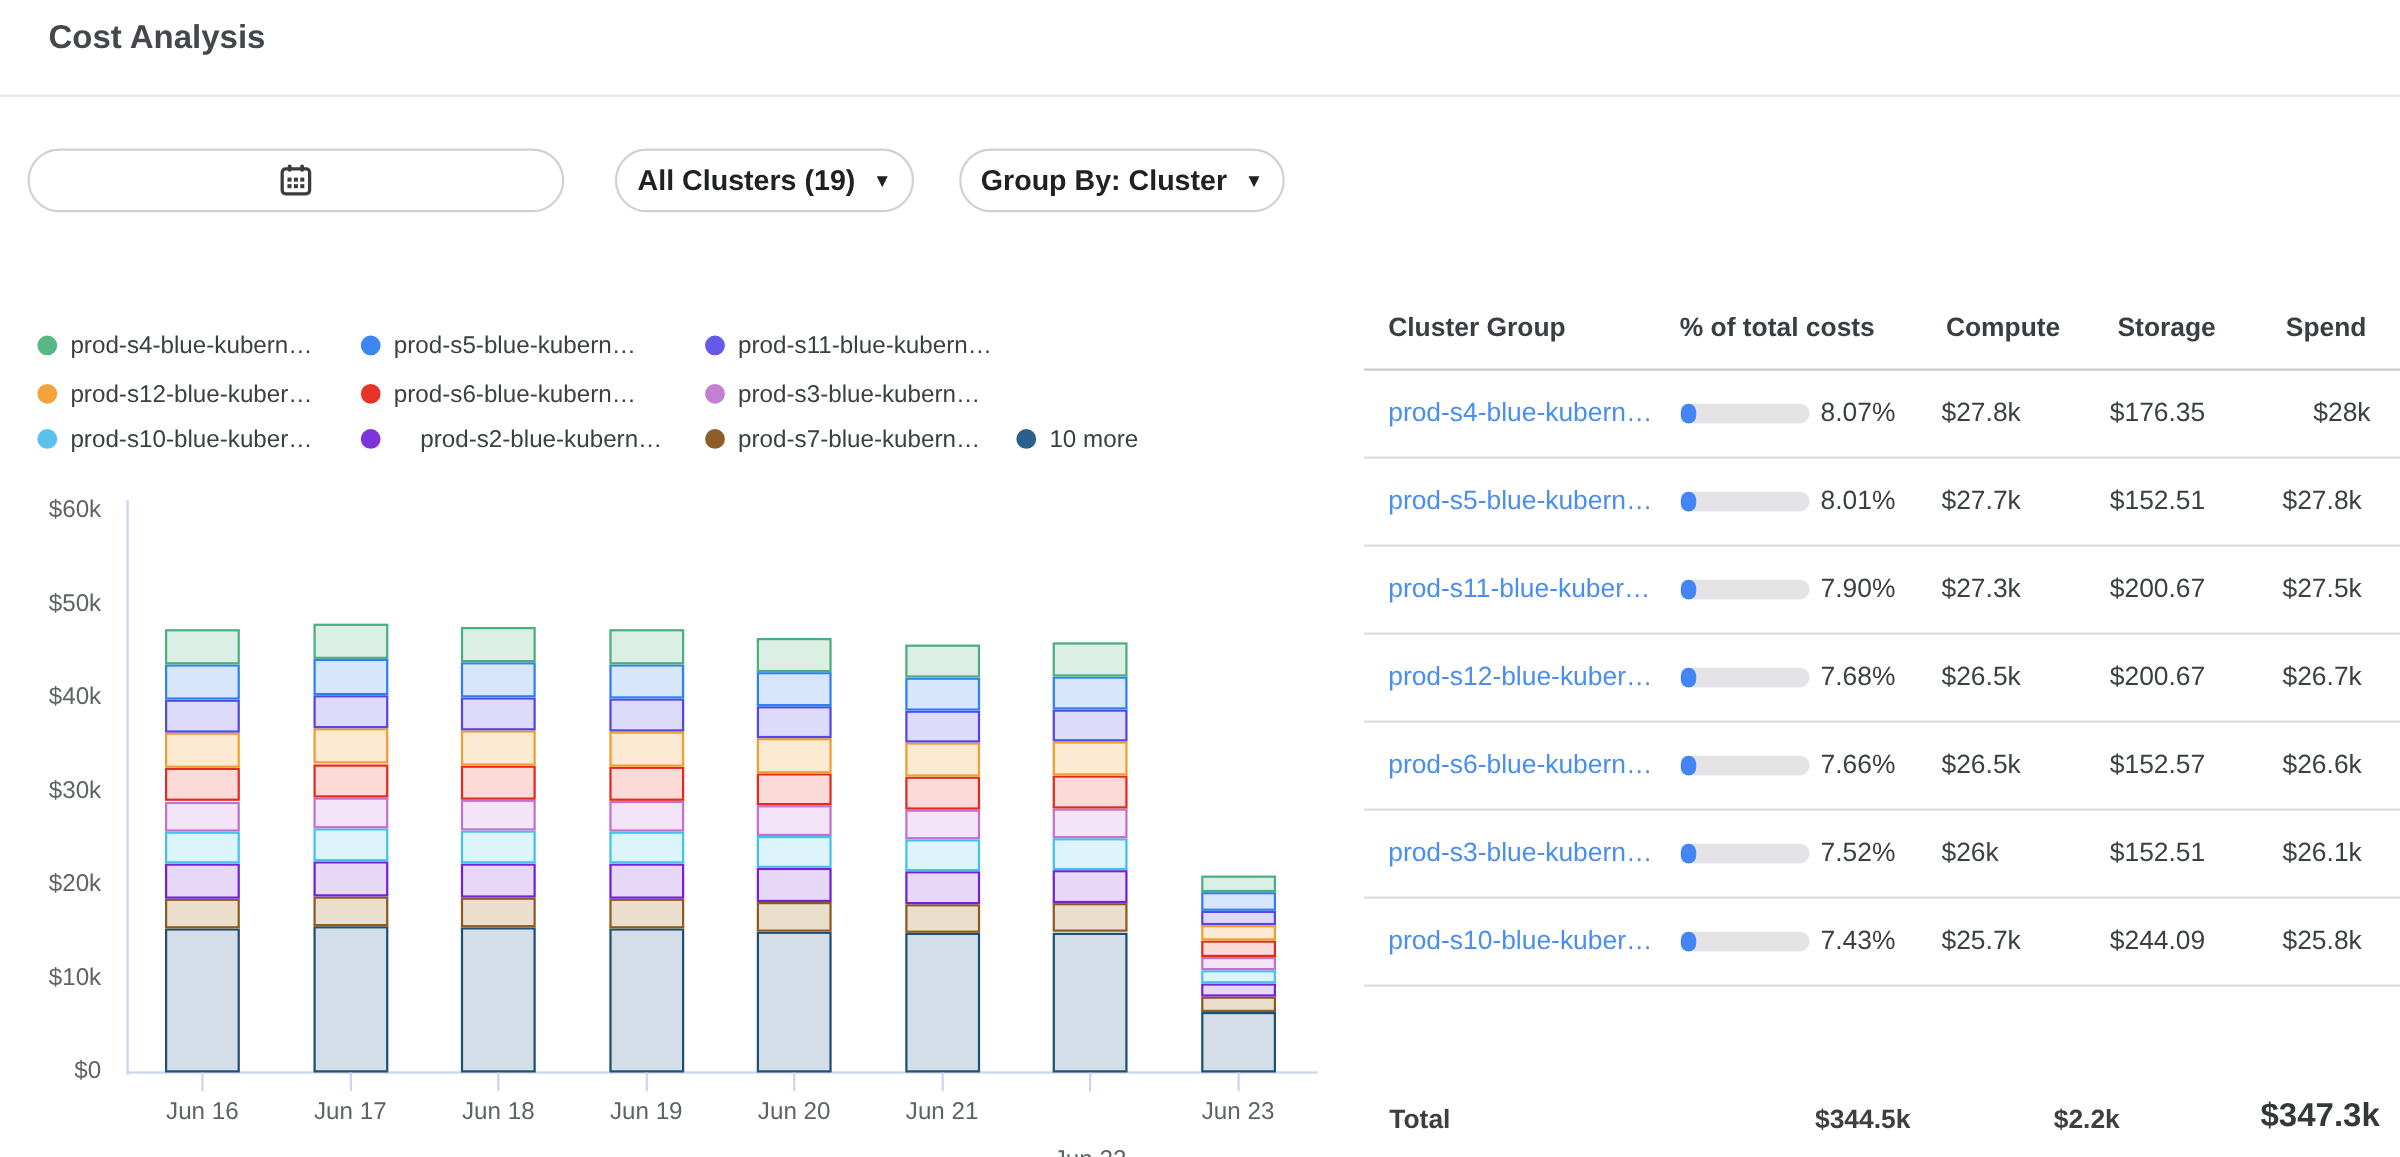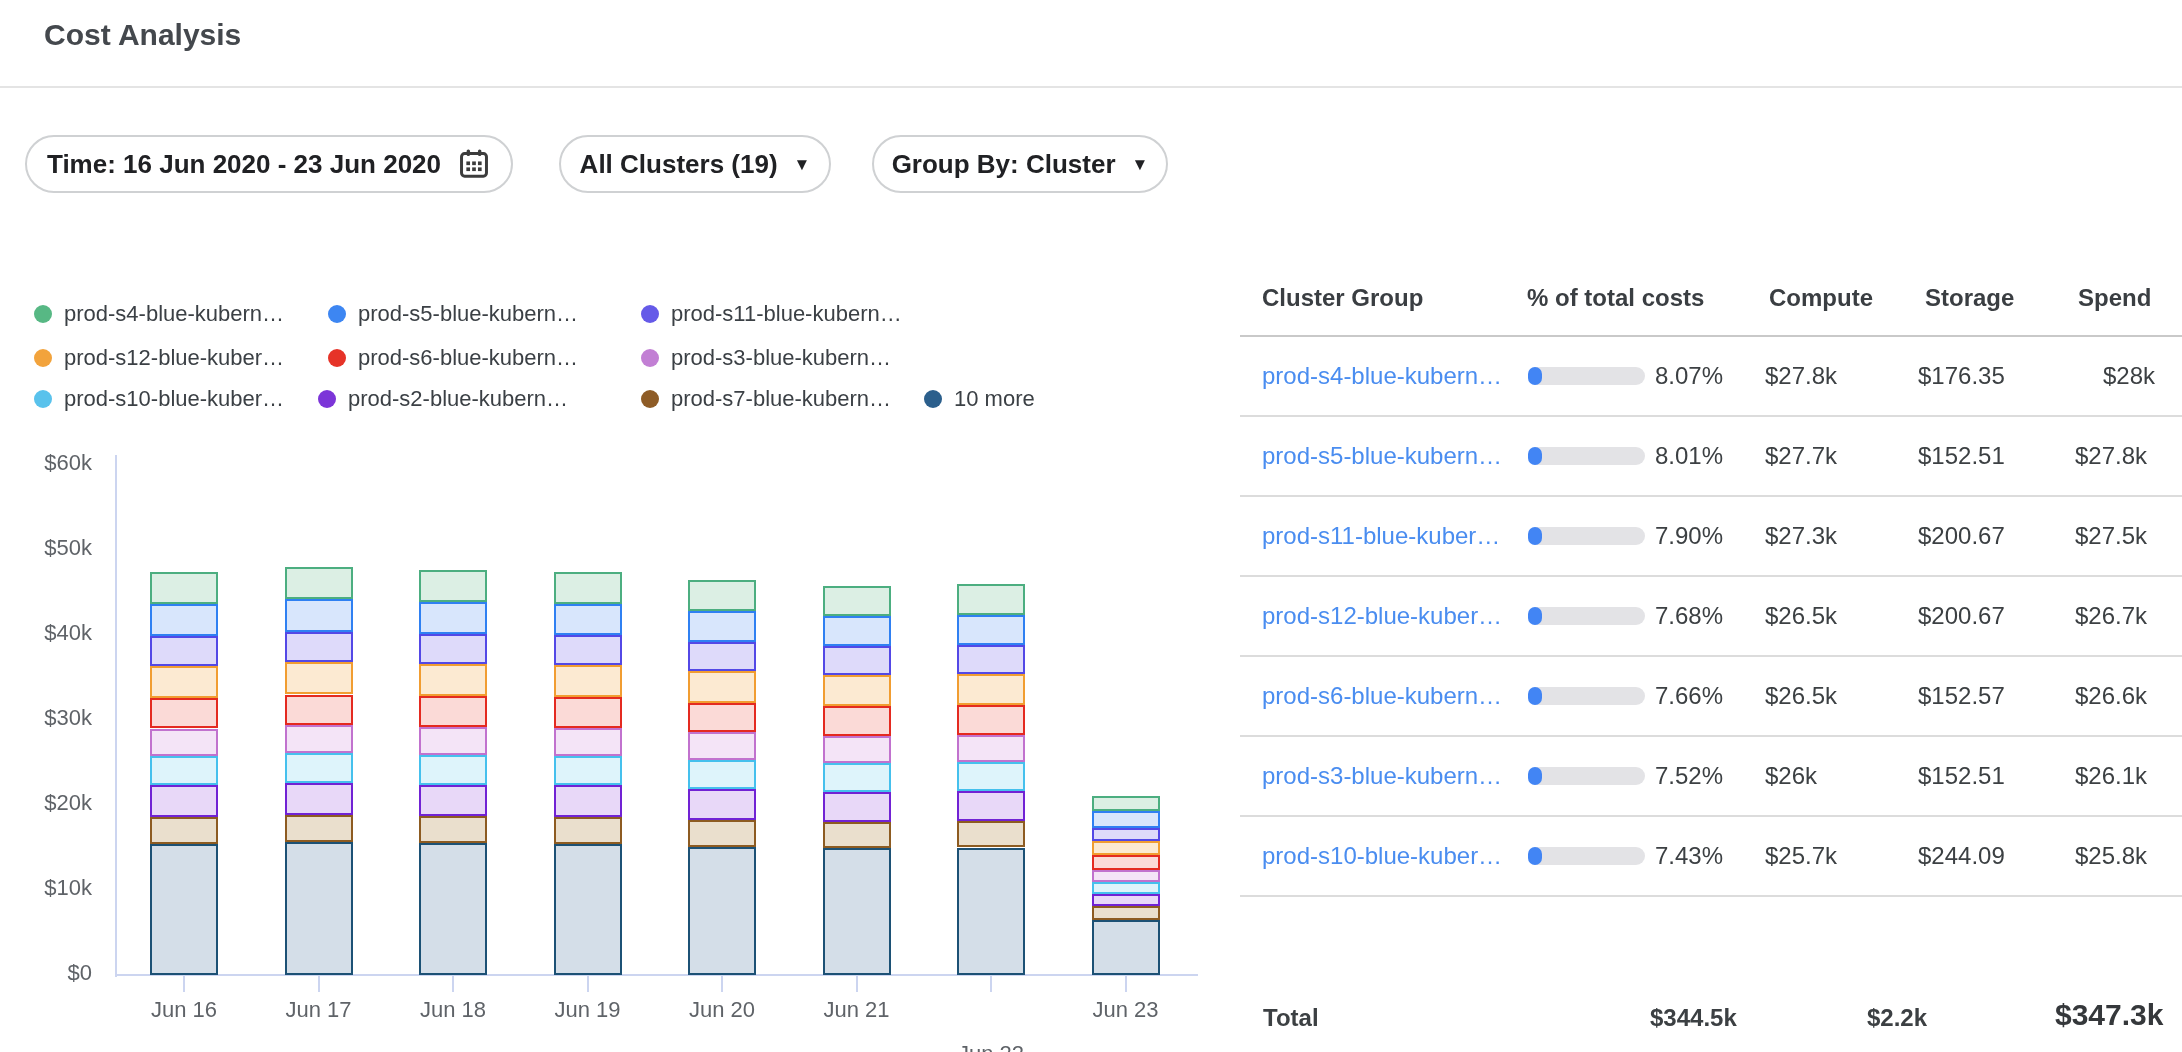--- a/index.html
+++ b/index.html
@@ -48,21 +48,20 @@
 </style>
 </head>
 <body>
 
 <div class="app">
 
   <div class="abs page-title">Cost Analysis</div>
   <div class="abs top-divider"></div>
 
   <div class="abs pill pill-time">
-    <span>Time: 16 Jun 2020 - 23 Jun 2020</span>
     <span style="display:flex;">
       <svg width="34" height="34" viewBox="0 0 24 24" fill="none">
         <rect x="3.2" y="4.6" width="17.6" height="16" rx="2.2" stroke="#3c3c3c" stroke-width="2.1"></rect>
         <rect x="6.8" y="1.8" width="2.4" height="4.6" rx="1.1" fill="#3c3c3c"></rect>
         <rect x="14.8" y="1.8" width="2.4" height="4.6" rx="1.1" fill="#3c3c3c"></rect>
         <rect x="6.6" y="10.2" width="2.6" height="2.6" fill="#3c3c3c"></rect>
         <rect x="10.7" y="10.2" width="2.6" height="2.6" fill="#3c3c3c"></rect>
         <rect x="14.8" y="10.2" width="2.6" height="2.6" fill="#3c3c3c"></rect>
         <rect x="6.6" y="14.4" width="2.6" height="2.6" fill="#3c3c3c"></rect>
         <rect x="10.7" y="14.4" width="2.6" height="2.6" fill="#3c3c3c"></rect>
@@ -101,21 +100,21 @@
         <div class="legend-label">prod-s6-blue-kubern…</div>
       </div>
       <div class="legend-item" style="left: 641px; top: 343px;">
         <div class="legend-dot" style="background: rgb(194, 127, 212);"></div>
         <div class="legend-label">prod-s3-blue-kubern…</div>
       </div>
       <div class="legend-item" style="left: 34px; top: 384px;">
         <div class="legend-dot" style="background: rgb(89, 194, 236);"></div>
         <div class="legend-label">prod-s10-blue-kuber…</div>
       </div>
-      <div class="legend-item" style="left: 318px; top: 384px;">
+      <div class="legend-item" style="left: 328px; top: 384px; gap: 24px;">
         <div class="legend-dot" style="background: rgb(124, 53, 216);"></div>
         <div class="legend-label">prod-s2-blue-kubern…</div>
       </div>
       <div class="legend-item" style="left: 641px; top: 384px;">
         <div class="legend-dot" style="background: rgb(142, 92, 38);"></div>
         <div class="legend-label">prod-s7-blue-kubern…</div>
       </div>
       <div class="legend-item" style="left: 924px; top: 384px;">
         <div class="legend-dot" style="background: rgb(43, 95, 140);"></div>
         <div class="legend-label">10 more</div>

